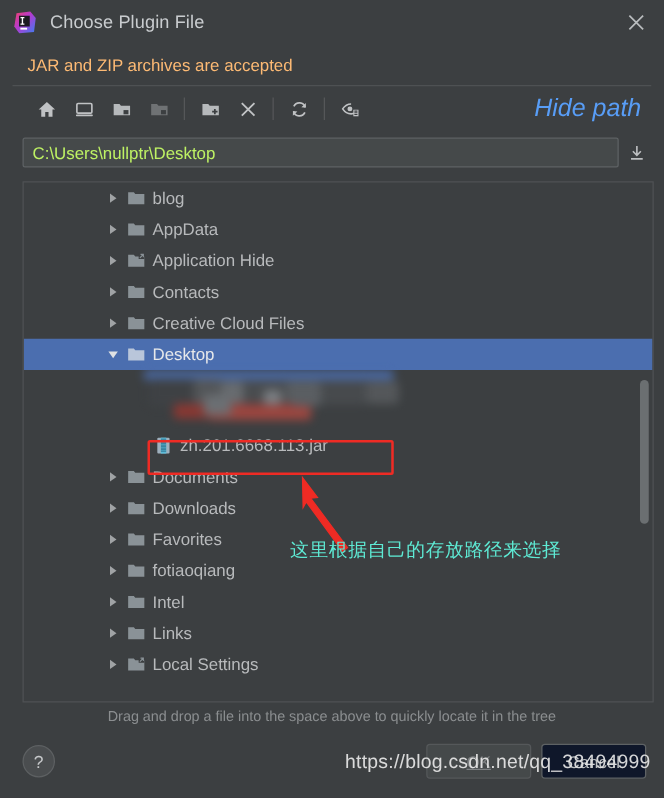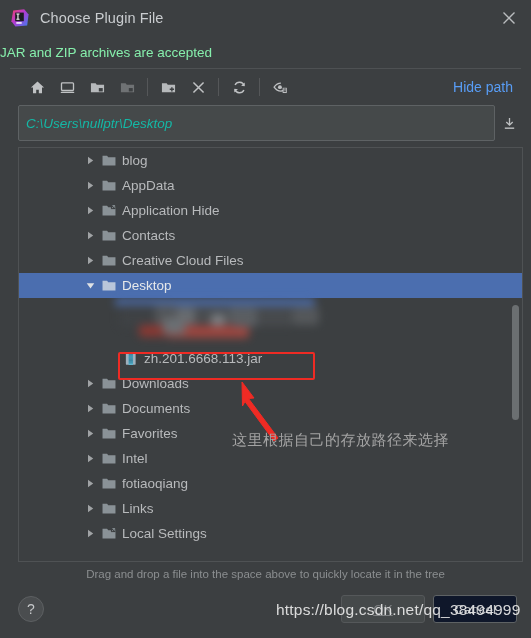--- a/index.html
+++ b/index.html
@@ -37,22 +37,23 @@
     position: absolute; right: 8px; top: 4px;
     width: 28px; height: 28px;
     display: flex; align-items: center; justify-content: center;
     color: #b9bcbe; font-size: 19px; line-height: 1;
     cursor: pointer;
   }
 
   
   .subtitle {
     flex: 0 0 32px;
-    display: flex; align-items: center;
-    font-size: 13.5px; color: #86efac;
+    padding-left: 22px;
+    display: flex; align-items: center;
+    font-size: 13.5px; color: #fdba74;
   }
 
   .hsep {
     height: 1px; background: #4e5153; margin: 0 10px;
     flex: 0 0 1px;
   }
 
   
   .toolbar {
     flex: 0 0 36px;
@@ -66,39 +67,40 @@
     cursor: pointer;
     color: #afb1b3;
   }
   .tb-btn.dim { opacity: .42; }
   .tb-sep {
     width: 1px; height: 18px; background: #555759; margin: 0 5px;
     flex: 0 0 1px;
   }
   .hide-path {
     margin-left: auto;
-    color: #589df6; font-size: 14px; cursor: pointer;
+    color: #589df6; font-size: 20px; cursor: pointer;
     padding-right: 8px;
+    font-style: italic;
   }
 
   
   .pathrow {
     flex: 0 0 34px;
     display: flex; align-items: center;
     padding: 0 8px 0 18px;
   }
   .path-field {
-    flex: 1 1 auto; height: 36px;
+    flex: 1 1 auto; height: 24px;
     background: #45494a;
     border: 1px solid #5e6264;
     border-radius: 2px;
     display: flex; align-items: center;
     padding: 0 7px;
-    font-size: 13.5px; color: #14b8a6;
-    overflow: hidden; white-space: nowrap; font-style: italic;
+    font-size: 13.5px; color: #bef264;
+    overflow: hidden; white-space: nowrap;
   }
   .dl-btn {
     width: 28px; height: 26px; flex: 0 0 28px;
     display: flex; align-items: center; justify-content: center;
     color: #bdbfc1; cursor: pointer;
   }
 
   
   .tree-wrap {
     flex: 1 1 auto;
@@ -438,73 +440,73 @@
           <span class="twisty">
             <svg viewBox="0 0 10 10" width="9" height="9">
               <path d="M2.2 0.8 L8 5 L2.2 9.2 Z" fill="#a0a3a5"></path>
             </svg>
           </span>
           <span class="ficon">
             <svg viewBox="0 0 16 14" width="14" height="13">
               <path d="M0.6 1.6 h5.2 l1.3 1.7 h8.3 V12.6 H0.6 Z" fill="#8a9297"></path>
             </svg>
           </span>
+          <span class="rlabel">Documents</span>
+        </div>
+        <div class="row" style="padding-left: 62px;">
+          <span class="twisty">
+            <svg viewBox="0 0 10 10" width="9" height="9">
+              <path d="M2.2 0.8 L8 5 L2.2 9.2 Z" fill="#a0a3a5"></path>
+            </svg>
+          </span>
+          <span class="ficon">
+            <svg viewBox="0 0 16 14" width="14" height="13">
+              <path d="M0.6 1.6 h5.2 l1.3 1.7 h8.3 V12.6 H0.6 Z" fill="#8a9297"></path>
+            </svg>
+          </span>
           <span class="rlabel">Downloads</span>
         </div>
         <div class="row" style="padding-left: 62px;">
           <span class="twisty">
             <svg viewBox="0 0 10 10" width="9" height="9">
               <path d="M2.2 0.8 L8 5 L2.2 9.2 Z" fill="#a0a3a5"></path>
             </svg>
           </span>
           <span class="ficon">
             <svg viewBox="0 0 16 14" width="14" height="13">
               <path d="M0.6 1.6 h5.2 l1.3 1.7 h8.3 V12.6 H0.6 Z" fill="#8a9297"></path>
             </svg>
           </span>
-          <span class="rlabel">Documents</span>
-        </div>
-        <div class="row" style="padding-left: 62px;">
-          <span class="twisty">
-            <svg viewBox="0 0 10 10" width="9" height="9">
-              <path d="M2.2 0.8 L8 5 L2.2 9.2 Z" fill="#a0a3a5"></path>
-            </svg>
-          </span>
-          <span class="ficon">
-            <svg viewBox="0 0 16 14" width="14" height="13">
-              <path d="M0.6 1.6 h5.2 l1.3 1.7 h8.3 V12.6 H0.6 Z" fill="#8a9297"></path>
-            </svg>
-          </span>
           <span class="rlabel">Favorites</span>
         </div>
         <div class="row" style="padding-left: 62px;">
           <span class="twisty">
             <svg viewBox="0 0 10 10" width="9" height="9">
               <path d="M2.2 0.8 L8 5 L2.2 9.2 Z" fill="#a0a3a5"></path>
             </svg>
           </span>
           <span class="ficon">
             <svg viewBox="0 0 16 14" width="14" height="13">
               <path d="M0.6 1.6 h5.2 l1.3 1.7 h8.3 V12.6 H0.6 Z" fill="#8a9297"></path>
             </svg>
           </span>
+          <span class="rlabel">fotiaoqiang</span>
+        </div>
+        <div class="row" style="padding-left: 62px;">
+          <span class="twisty">
+            <svg viewBox="0 0 10 10" width="9" height="9">
+              <path d="M2.2 0.8 L8 5 L2.2 9.2 Z" fill="#a0a3a5"></path>
+            </svg>
+          </span>
+          <span class="ficon">
+            <svg viewBox="0 0 16 14" width="14" height="13">
+              <path d="M0.6 1.6 h5.2 l1.3 1.7 h8.3 V12.6 H0.6 Z" fill="#8a9297"></path>
+            </svg>
+          </span>
           <span class="rlabel">Intel</span>
-        </div>
-        <div class="row" style="padding-left: 62px;">
-          <span class="twisty">
-            <svg viewBox="0 0 10 10" width="9" height="9">
-              <path d="M2.2 0.8 L8 5 L2.2 9.2 Z" fill="#a0a3a5"></path>
-            </svg>
-          </span>
-          <span class="ficon">
-            <svg viewBox="0 0 16 14" width="14" height="13">
-              <path d="M0.6 1.6 h5.2 l1.3 1.7 h8.3 V12.6 H0.6 Z" fill="#8a9297"></path>
-            </svg>
-          </span>
-          <span class="rlabel">fotiaoqiang</span>
         </div>
         <div class="row" style="padding-left: 62px;">
           <span class="twisty">
             <svg viewBox="0 0 10 10" width="9" height="9">
               <path d="M2.2 0.8 L8 5 L2.2 9.2 Z" fill="#a0a3a5"></path>
             </svg>
           </span>
           <span class="ficon">
             <svg viewBox="0 0 16 14" width="14" height="13">
               <path d="M0.6 1.6 h5.2 l1.3 1.7 h8.3 V12.6 H0.6 Z" fill="#8a9297"></path>
@@ -537,21 +539,21 @@
   <div class="anno anno-box" id="anno-box" style="left: 118px; top: 352px; width: 197px; height: 28px; border-color: rgb(239, 43, 36);"></div>
 
   <div class="anno" id="anno-arrow" style="left:190px; top:378px; width:130px; height:72px;">
     <svg width="130" height="72" viewBox="0 0 130 72">
       <g fill="#ef2b24" stroke="#ef2b24">
         <path d="M52 4 L64 20 L58.5 20.5 L88 60 L84 63 L55 23.5 L52.5 28 Z" stroke-width="1"></path>
       </g>
     </svg>
   </div>
 
-  <div class="anno anno-text" id="anno-text" style="left: 232px; top: 431px; color: #a3a3a3;">这里根据自己的存放路径来选择</div>
+  <div class="anno anno-text" id="anno-text" style="left: 232px; top: 431px; color: #5eead4;">这里根据自己的存放路径来选择</div>
 
   <div class="hint">Drag and drop a file into the space above to quickly locate it in the tree</div>
 
   <div class="btnbar">
     <div class="help-btn">?</div>
     <div class="btns">
       <div class="btn disabled">OK</div>
       <div class="btn">Cancel</div>
     </div>
   </div>

